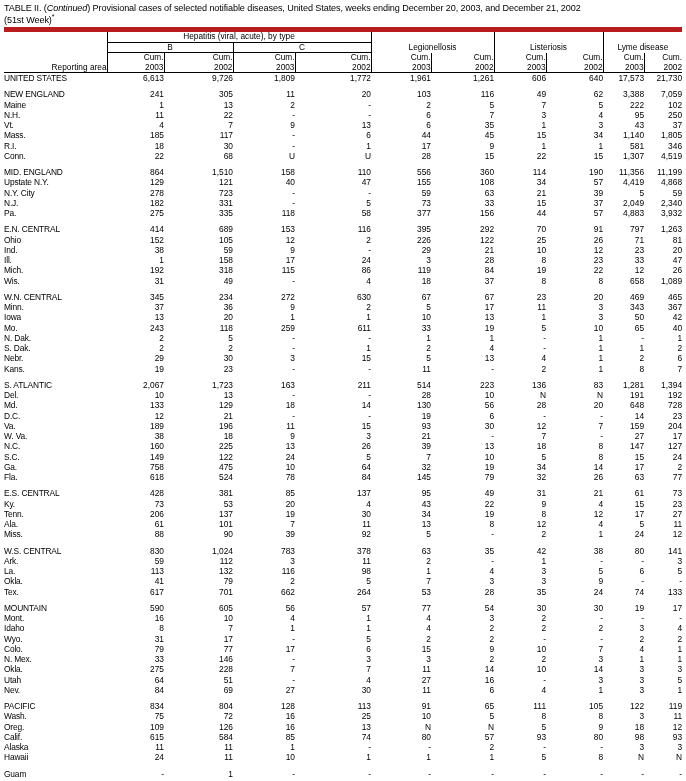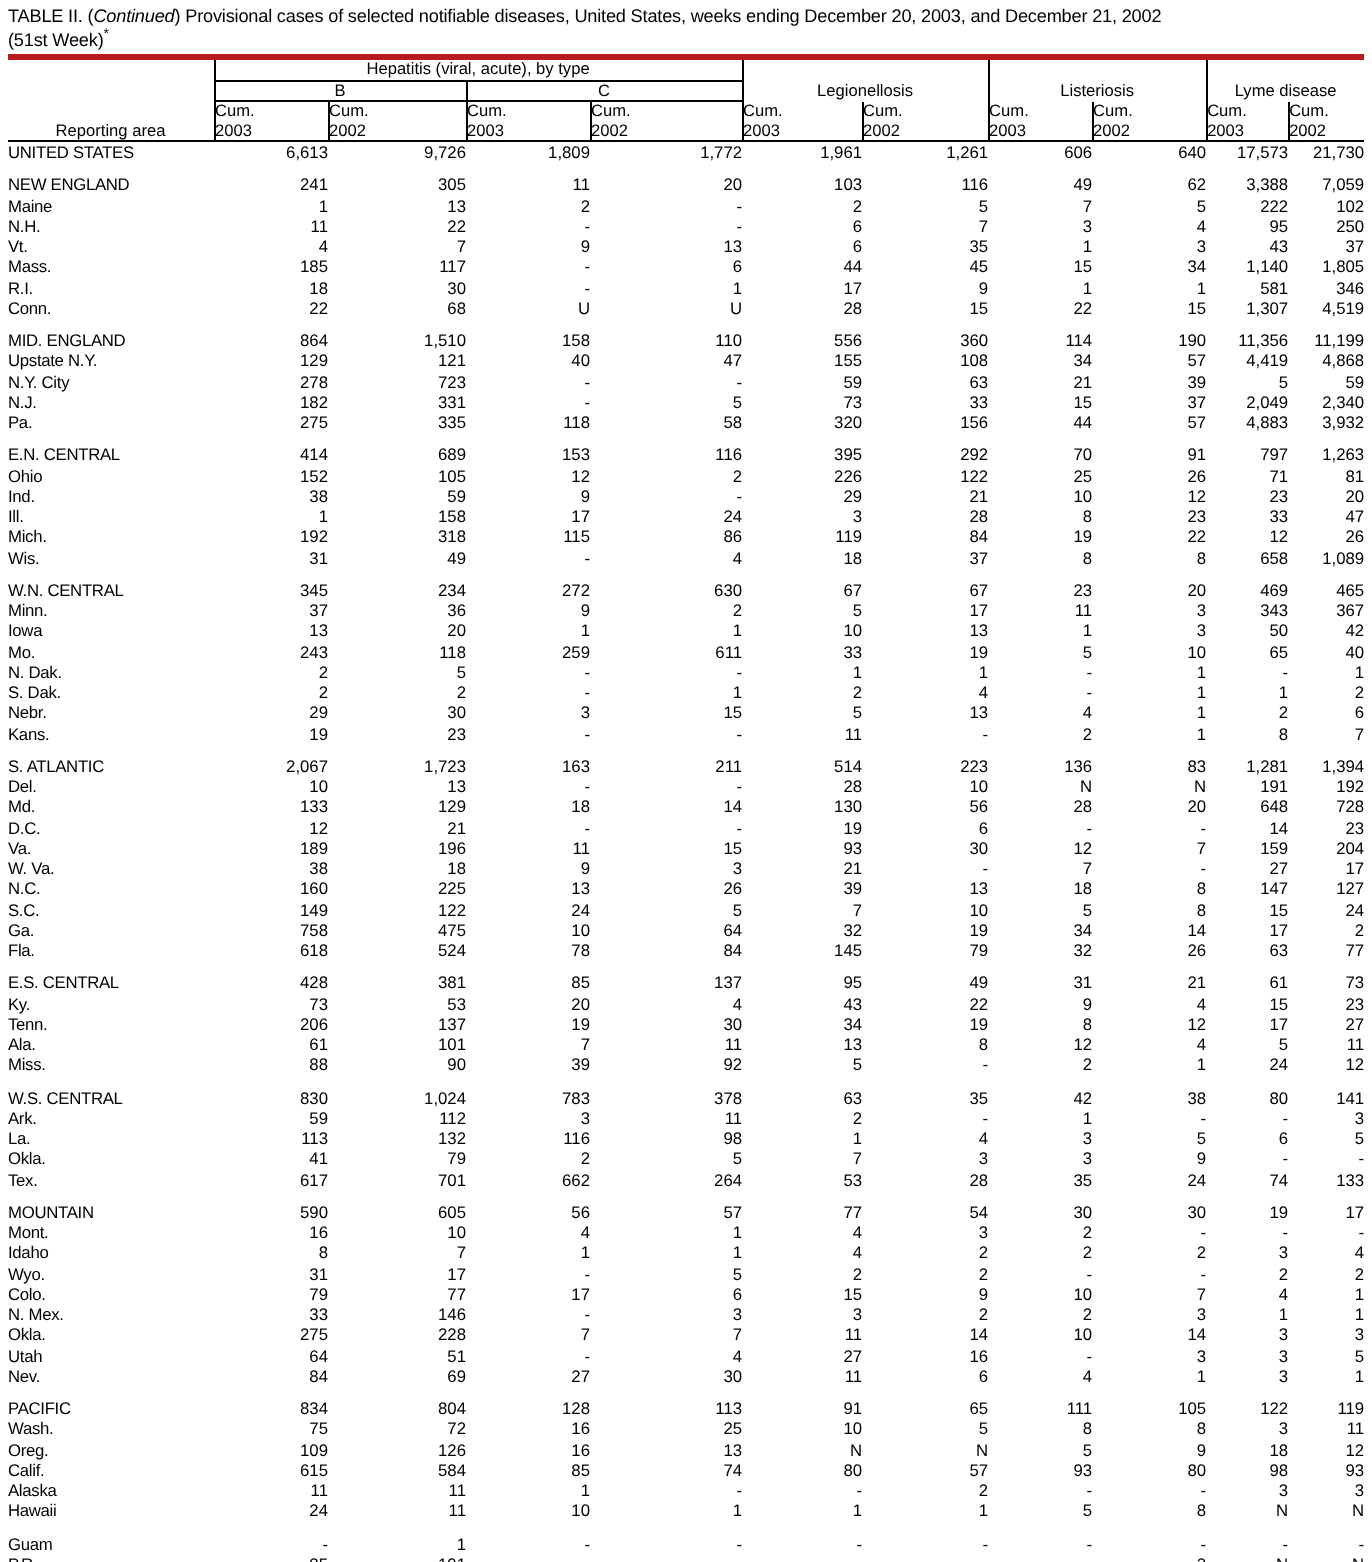--- a/index.html
+++ b/index.html
@@ -51,31 +51,31 @@
   
   .hdr {
     text-align: center;
     font-size: 8.3px;
     line-height: 9.6px;
     white-space: nowrap;
   }
   .hdr-span-bot { border-bottom: 1px solid #000; }
   .hdr-vline-l { border-left: 1px solid #000; }
   .hdr-vline-r { border-right: 1px solid #000; }
-  .rule-top { border-top: 3px solid #b91c1c; }
+  .rule-top { border-top: 5px solid #b91c1c; }
   .rule-bot { border-bottom: 1px solid #000; }
 
   .hdr-cum {
-    text-align: left;
+    text-align: right;
     line-height: 9.4px;
     font-size: 8.3px;
     padding-bottom: 1px;
   }
   .hdr-reporting {
-    text-align: center;
+    text-align: right;
     font-size: 8.3px;
     vertical-align: bottom;
     padding-bottom: 1px;
     padding-left: 1px;
   }
 
   
   tr.drow td { line-height: 10.25px; height: 10.25px; font-size: 8.4px; }
   td.area {
     text-align: left;
@@ -307,21 +307,21 @@
           <td class="num">37</td>
           <td class="num">2,049</td>
           <td class="num">2,340</td>
         </tr>
         <tr class="drow">
           <td class="area">Pa.</td>
           <td class="num">275</td>
           <td class="num">335</td>
           <td class="num">118</td>
           <td class="num">58</td>
-          <td class="num">320</td>
+          <td class="num">377</td>
           <td class="num">156</td>
           <td class="num">44</td>
           <td class="num">57</td>
           <td class="num">4,883</td>
           <td class="num">3,932</td>
         </tr>
         <tr class="gap">
           <td colspan="11"></td>
         </tr>
         <tr class="drow">

